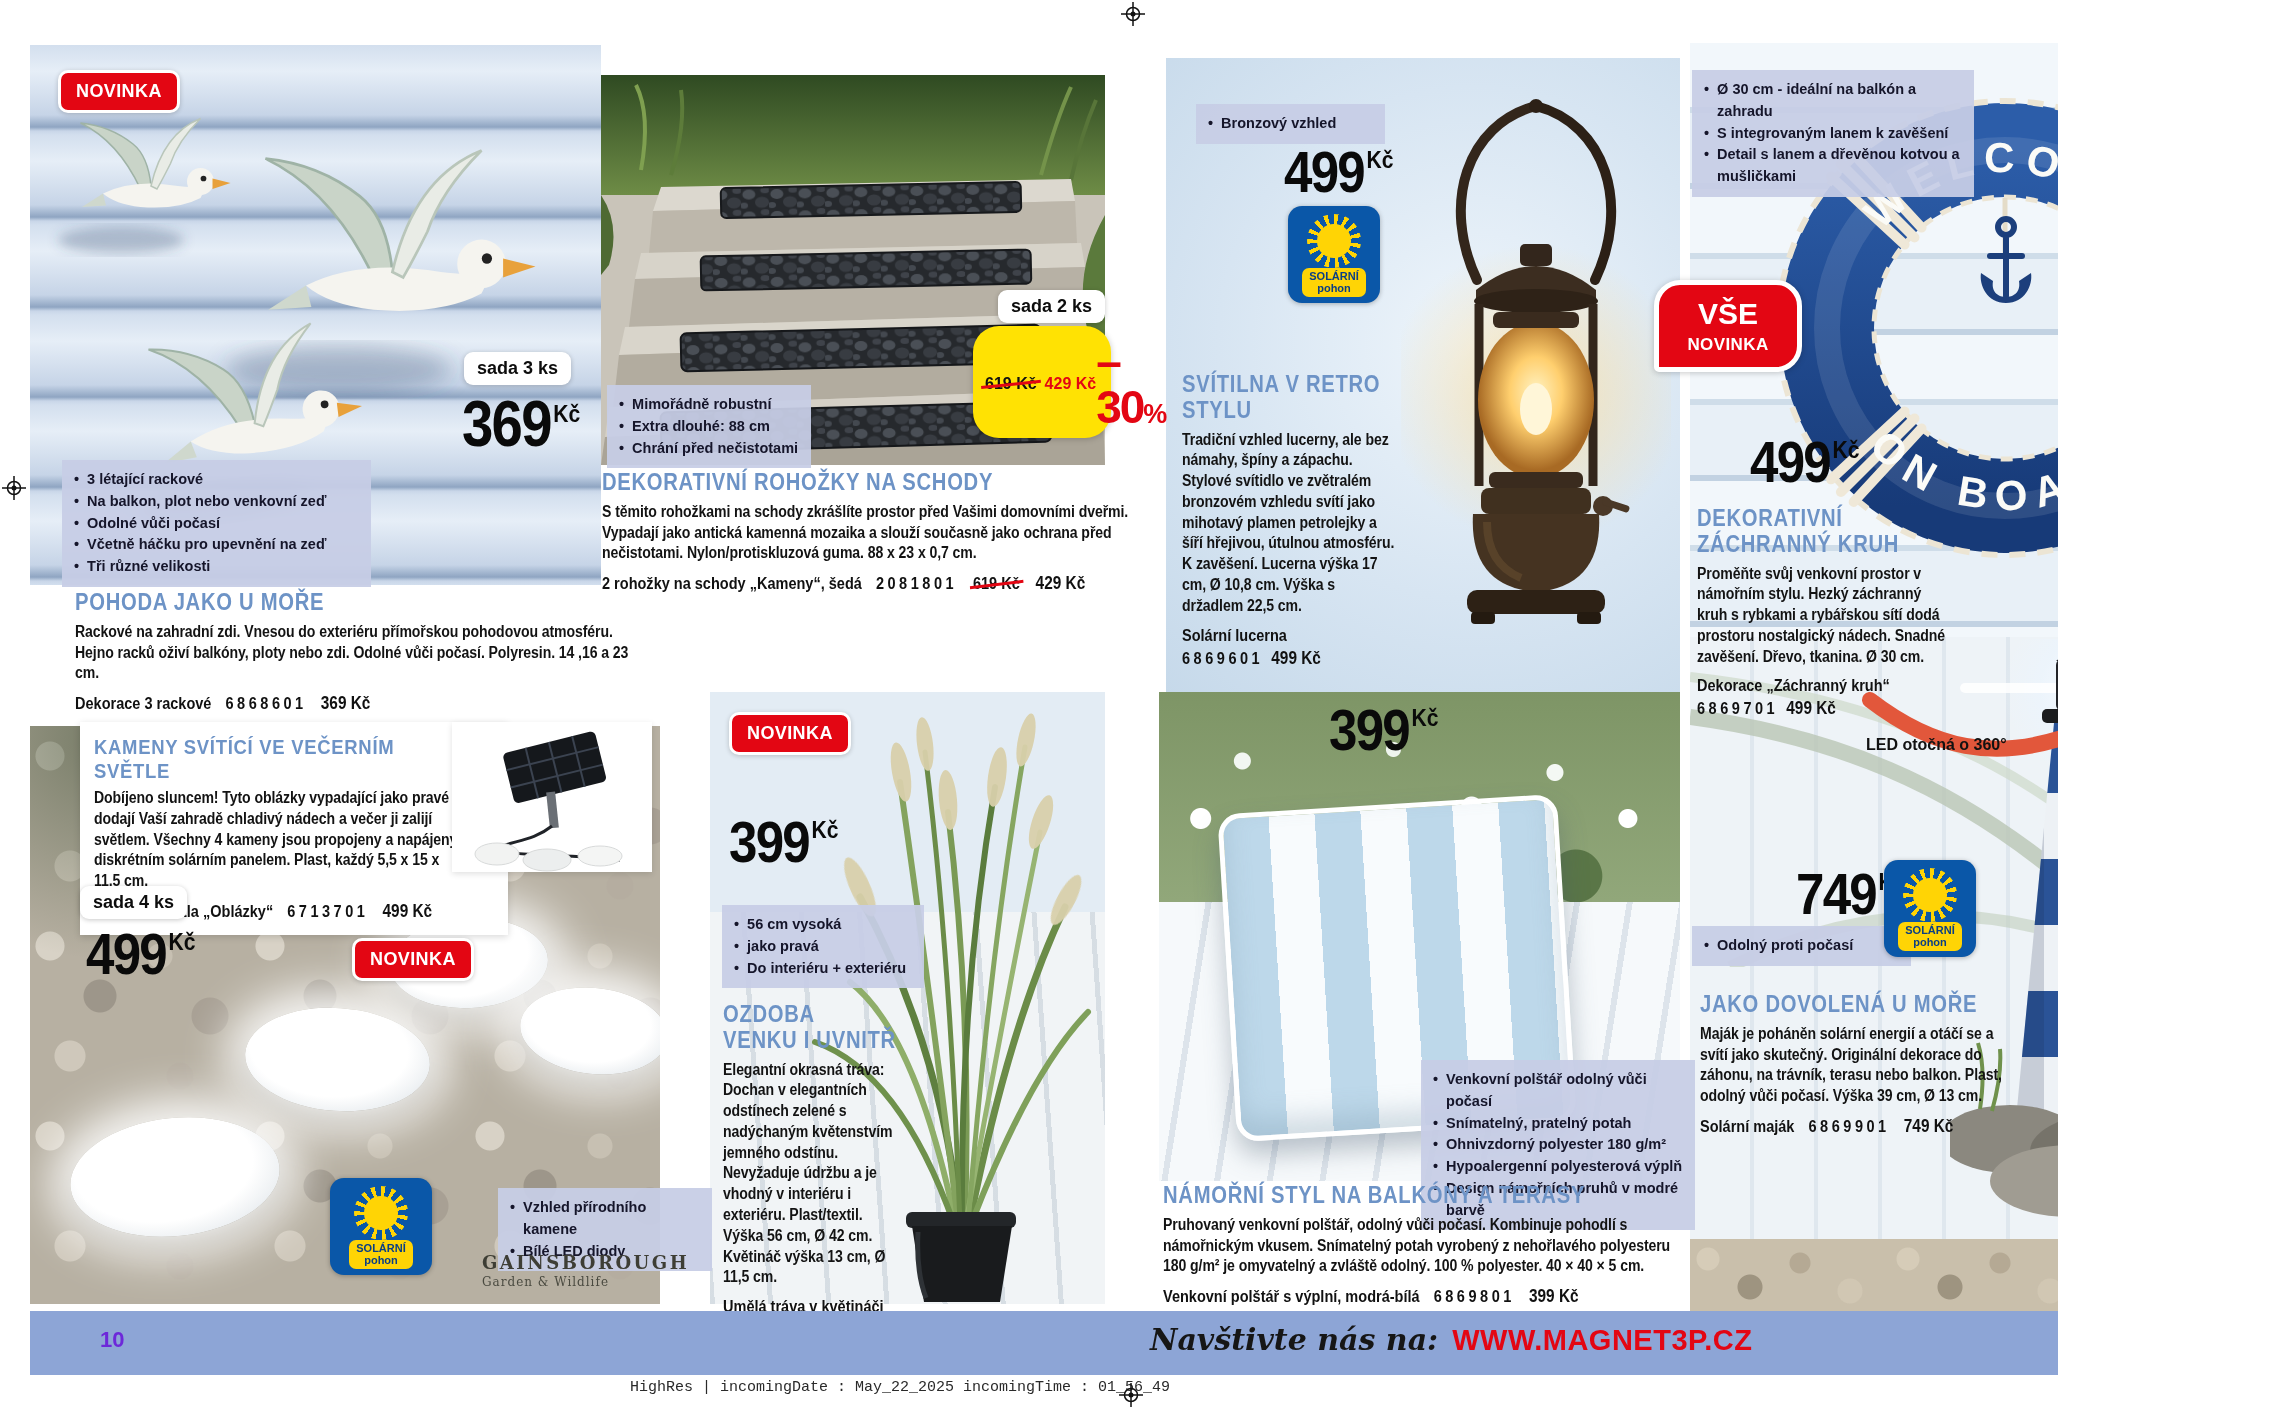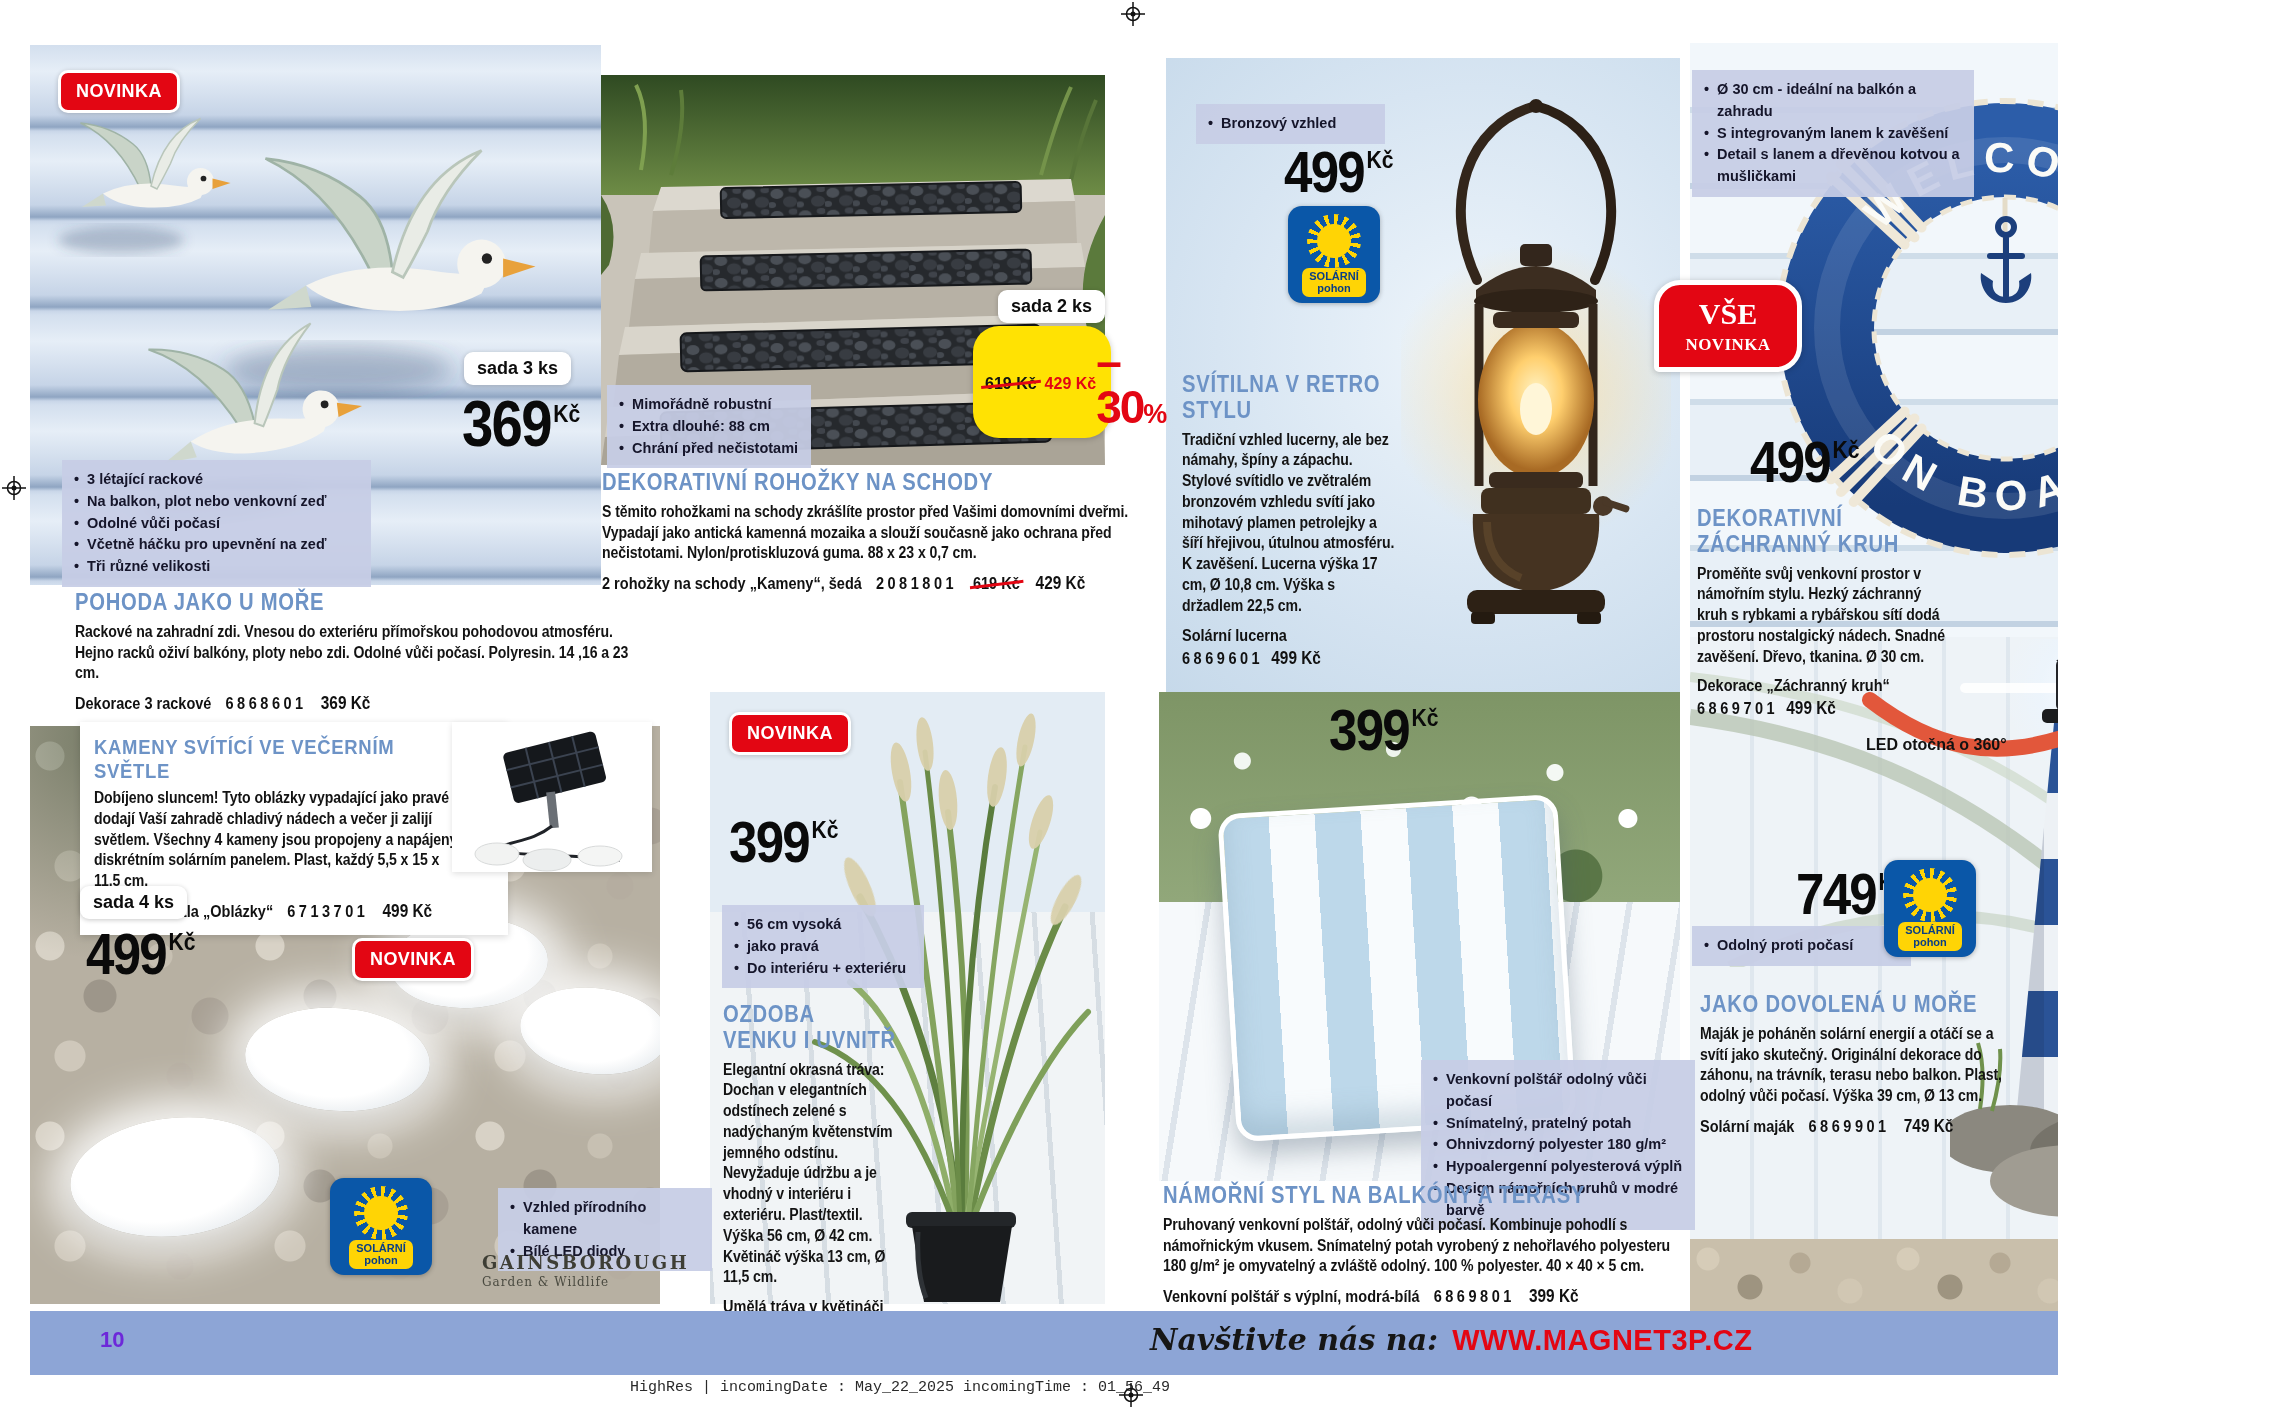--- a/index.html
+++ b/index.html
@@ -20,21 +20,21 @@
   
   .chip{position:absolute;background:rgba(199,205,230,.94);padding:9px 12px;z-index:5;}
   .chip .r{display:flex;gap:8px;font-size:14.5px;font-weight:700;color:#15152a;line-height:1.5;}
   
   .nov{position:absolute;background:#e30613;color:#fff;font-weight:800;font-size:18px;letter-spacing:.4px;padding:8px 15px;border-radius:10px;border:3px solid #fff;z-index:7;box-shadow:0 1px 5px rgba(0,0,0,.2);}
   .setchip{position:absolute;background:#fff;color:#0d0d0d;font-weight:800;font-size:18px;padding:6px 13px;border-radius:9px;z-index:7;box-shadow:0 1px 5px rgba(0,0,0,.22);}
   .price{position:absolute;z-index:7;color:#0a0a0a;font-weight:800;line-height:.9;white-space:nowrap;}
   .price .v{font-size:58px;letter-spacing:-2px;}
   .price .kc{display:inline-block;transform:translateY(-24px);font-size:24px;margin-left:3px;}
   .price.xl .v{font-size:64px;}
-  .vse{position:absolute;z-index:7;background:#e30613;border:5px solid #fff;border-radius:26px 26px 26px 5px;color:#fff;text-align:center;padding:14px 10px 12px;box-shadow:0 1px 6px rgba(0,0,0,.22);font-family:Liberation Serif, serif;}
+  .vse{position:absolute;z-index:7;background:#e30613;border:5px solid #fff;border-radius:26px 26px 26px 5px;color:#fff;text-align:center;padding:14px 10px 12px;box-shadow:0 1px 6px rgba(0,0,0,.22);}
   .vse .l1{font-size:30px;font-weight:800;line-height:1;}
   .vse .l2{font-size:17px;font-weight:800;margin-top:6px;letter-spacing:.4px;}
   .solarb{position:absolute;z-index:7;background:#0a57a8;border-radius:14px;display:flex;flex-direction:column;align-items:center;padding:8px 6px 6px;box-shadow:0 1px 5px rgba(0,0,0,.28);}
   .sun{width:54px;height:54px;border-radius:50%;background:repeating-conic-gradient(#ffd405 0 10deg,rgba(255,212,5,0) 10deg 24deg);position:relative;flex:none;}
   .sun::after{content:"";position:absolute;inset:19%;border-radius:50%;background:#ffd405;}
   .solab{background:#ffd405;color:#0a3e85;font-weight:800;text-align:center;border-radius:7px;padding:3px 7px;font-size:11px;line-height:1.05;}
   .flameb{position:absolute;z-index:7;background:#fff;border:1px solid #e0e0e0;border-radius:50%;display:flex;flex-direction:column;align-items:center;justify-content:flex-end;padding-bottom:12px;box-shadow:0 1px 6px rgba(0,0,0,.2);text-align:center;}
   .flameb .t{font-size:15px;font-weight:700;color:#101010;line-height:1.2;}
   .yellowb{position:absolute;background:#ffe203;border-radius:26px;z-index:7;display:flex;flex-direction:row;align-items:center;padding:12px 10px 8px;box-shadow:0 1px 6px rgba(0,0,0,.22);}
   .yb-prices{font-size:16px;font-weight:800;white-space:nowrap;}

